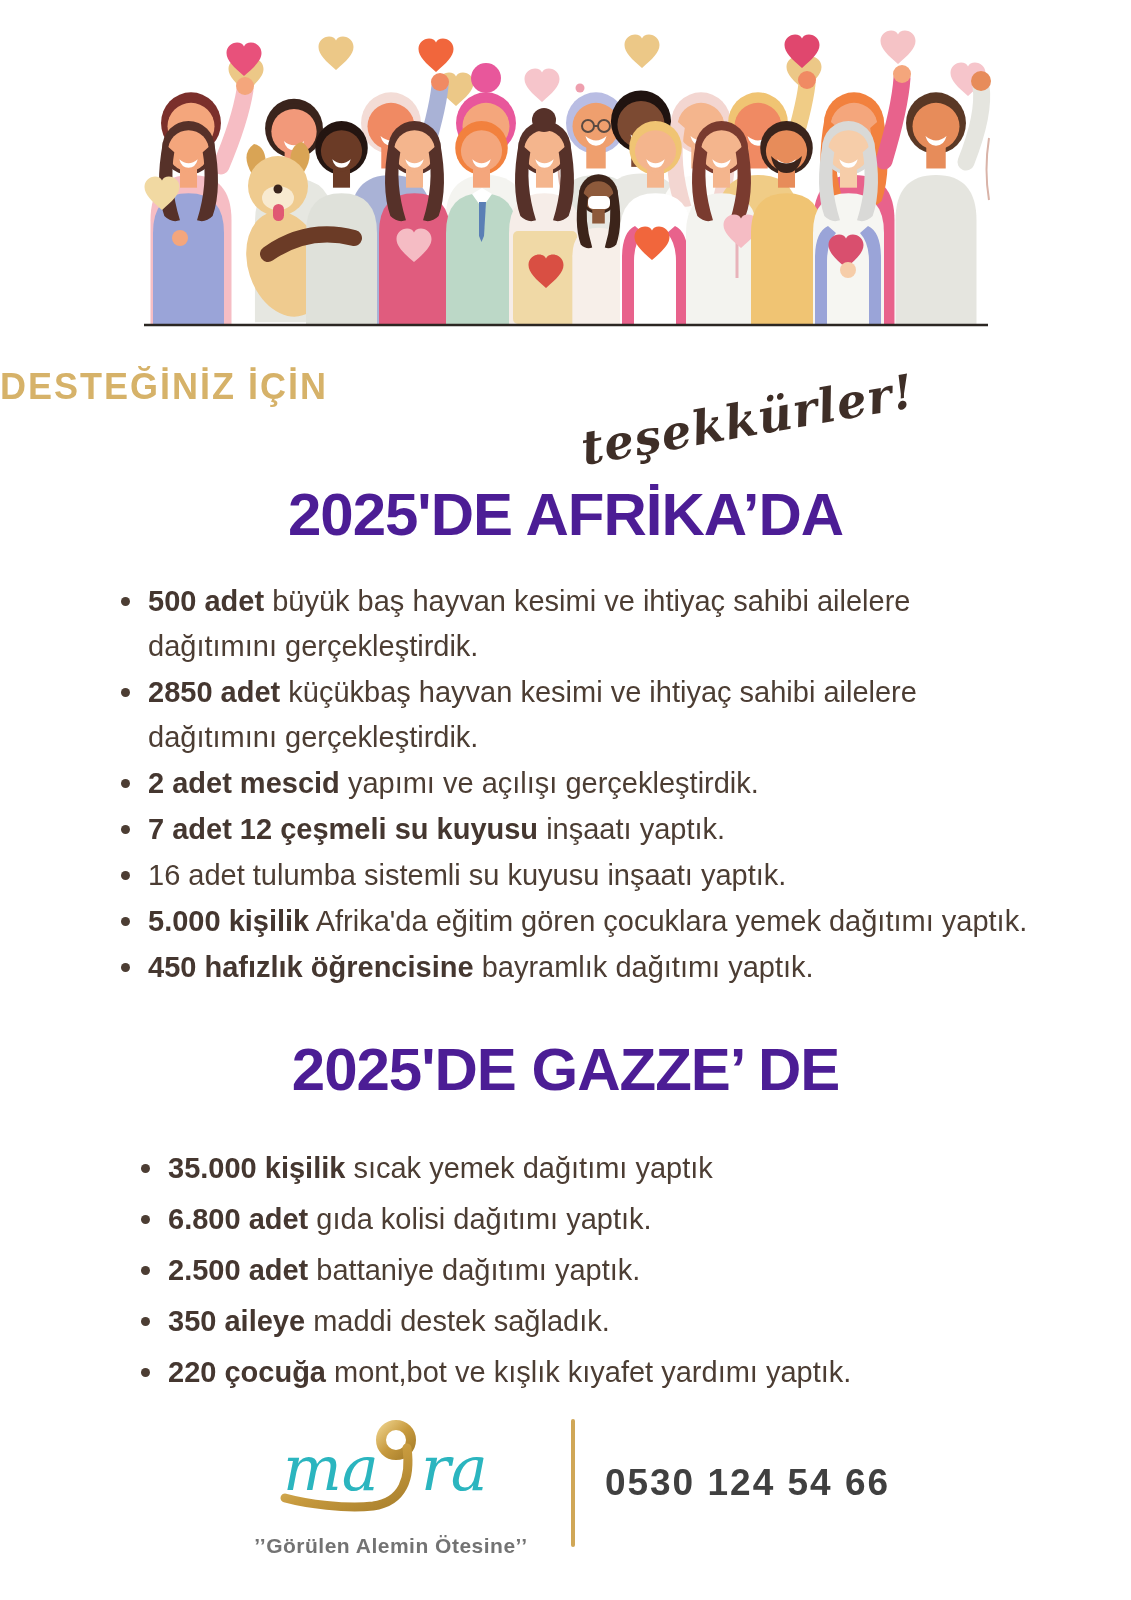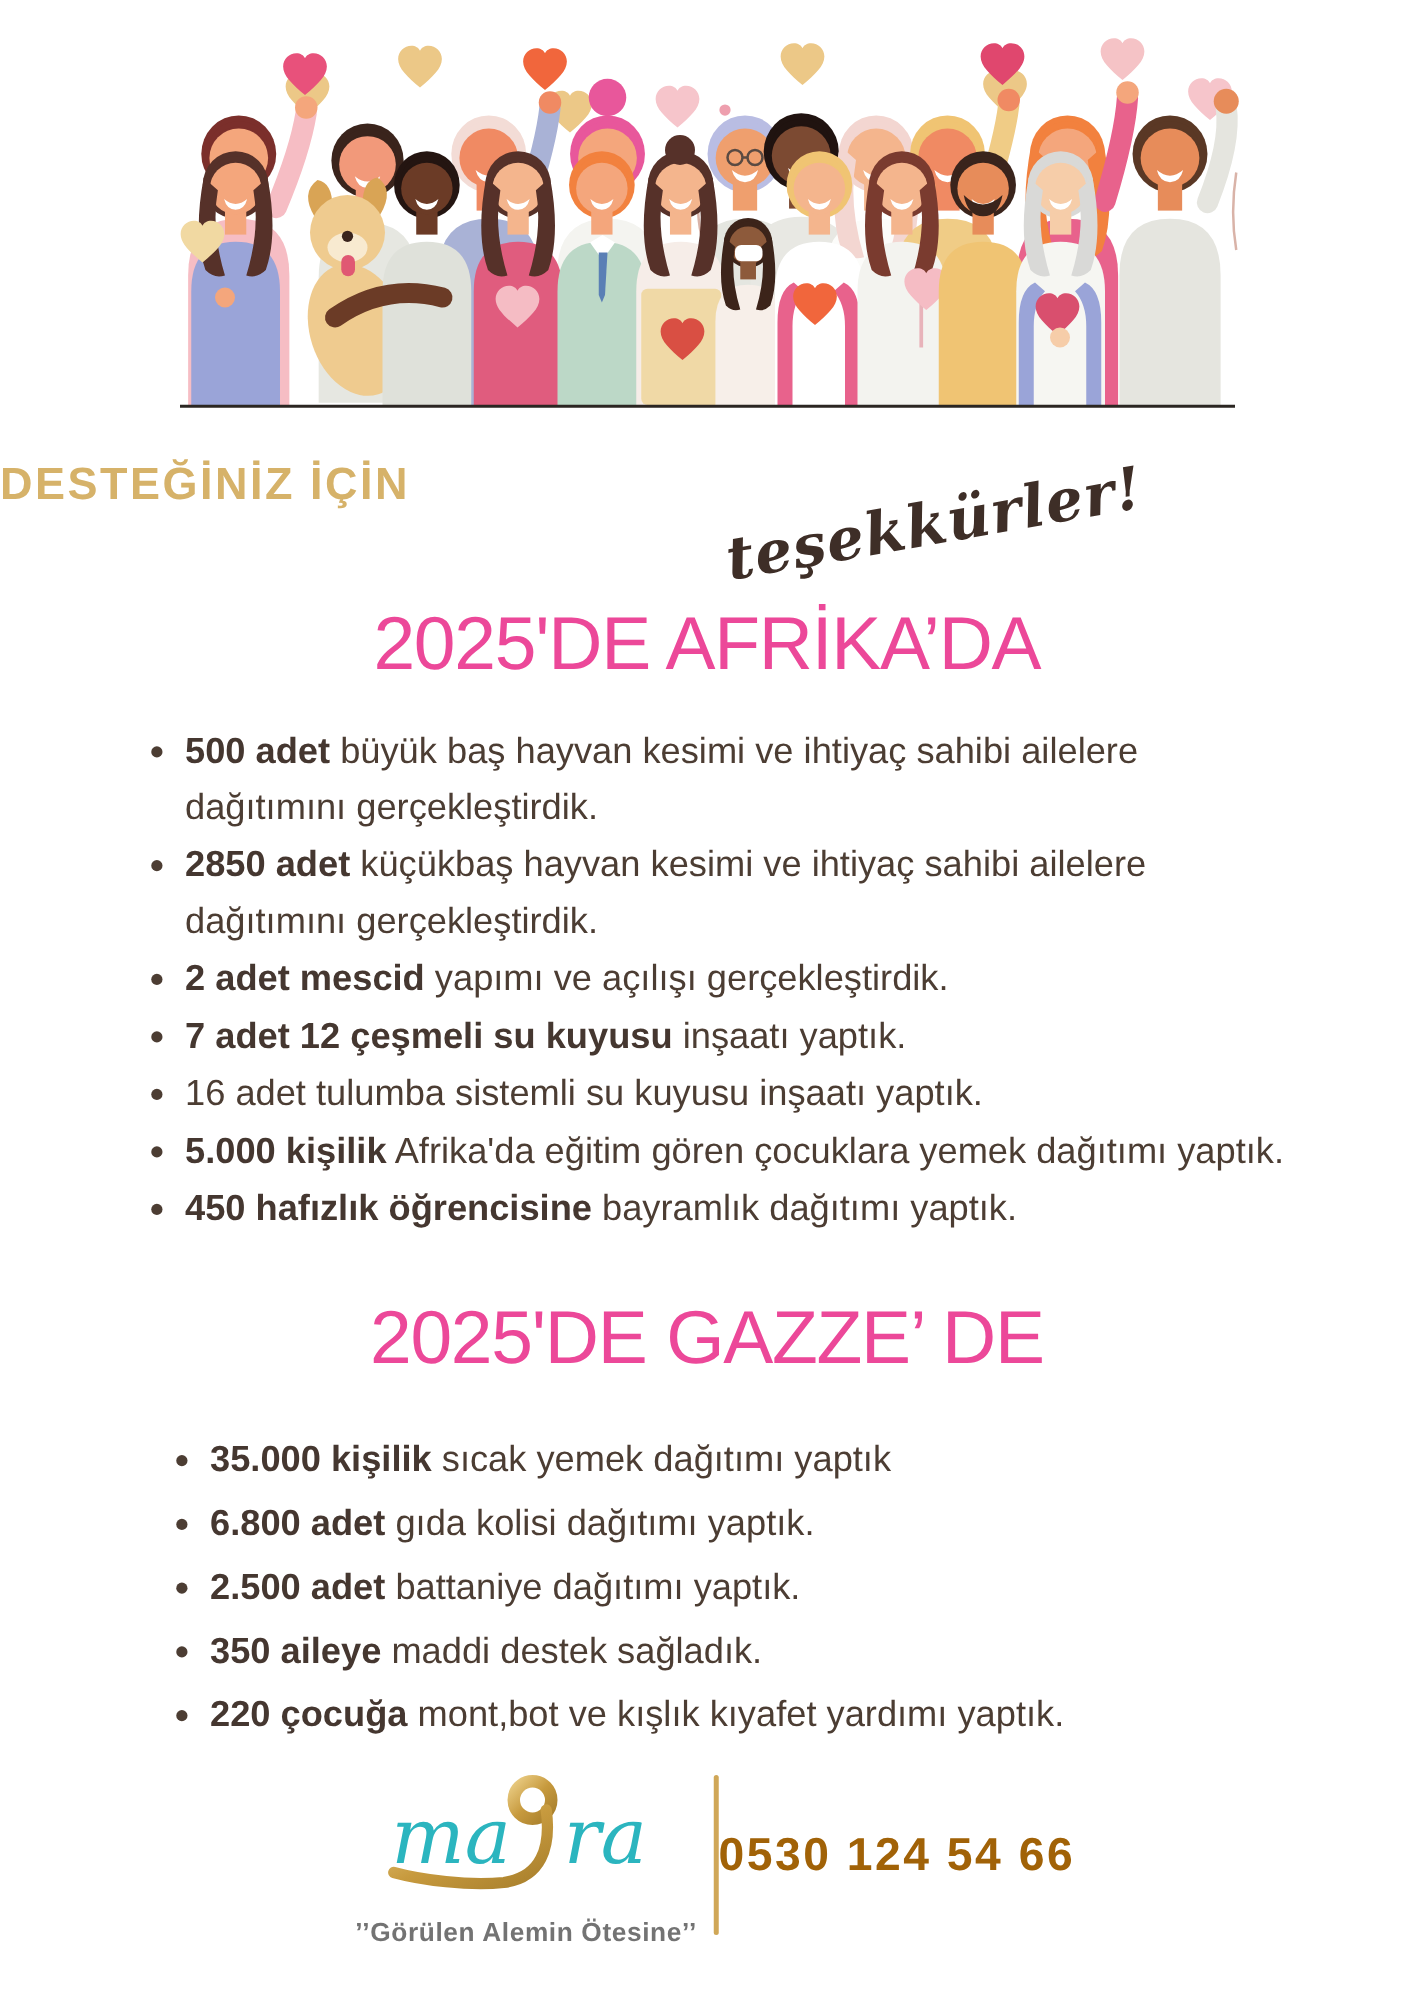--- a/index.html
+++ b/index.html
@@ -18,21 +18,21 @@
     color:#d6b269;
   }
   .thanks-wrap { text-align:right; padding-right:215px; margin-top:-16px; height:86px; }
   .thanks {
     display:inline-block; transform:rotate(-10deg);
     font-family:"DejaVu Serif", serif; font-style:italic; font-weight:bold;
     font-size:47px; color:#3e2e27; letter-spacing:1px;
   }
   
   .sec-title {
-    text-align:center; color:#ec4899; font-weight:400;
+    text-align:center; color:#4c1d95; font-weight:700;
     font-size:60px; letter-spacing:-1px;
   }
   .sec-title.first { margin-top:2px; }
   .sec-title.second { margin-top:46px; }
   
   ul.blist { list-style:none; }
   ul.blist li {
     position:relative; padding-left:33px;
     font-size:29px; line-height:1.55; color:#4c3d33;
   }
@@ -41,30 +41,30 @@
     width:9px; height:9px; border-radius:50%; background:#4c3d33;
   }
   ul.blist li strong { font-weight:700; color:#453730; }
   ul.afrika { margin:30px 90px 0 115px; }
   ul.afrika li { margin-bottom:1px; }
   ul.gazze { margin:42px 90px 13px 135px; }
   ul.gazze li { margin-bottom:6px; }
   
   .footer {
     position:absolute; left:0; right:0; top:1408px;
-    display:flex; justify-content:center; align-items:center; 
+    display:flex; justify-content:center; align-items:center; gap:30px;
   }
   .logo-col { width:300px; text-align:center; }
   .tagline {
     margin-top:4px; font-size:21px; font-weight:700; color:#737373; letter-spacing:0.5px;
   }
   .divider { width:4px; height:128px; background:#d0a757; border-radius:2px; }
   .contact-col { text-align:left; }
   .phone {
-    font-size:37px; font-weight:700; color:#a16207; letter-spacing:2px;
+    font-size:37px; font-weight:700; color:#404040; letter-spacing:2px;
   }
   .website {
     margin-top:8px; font-size:37px; font-weight:500; color:#2ab4c1; letter-spacing:1px;
   }
 </style>
 </head>
 <body>
 
 <div class="hero">
 <svg width="860" height="310" viewBox="0 0 860 310">

